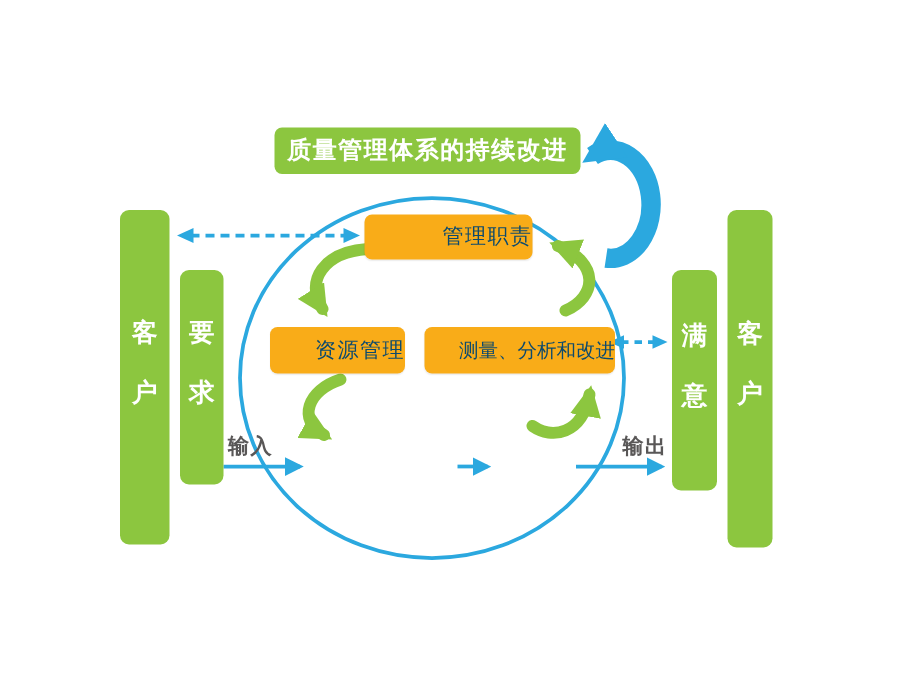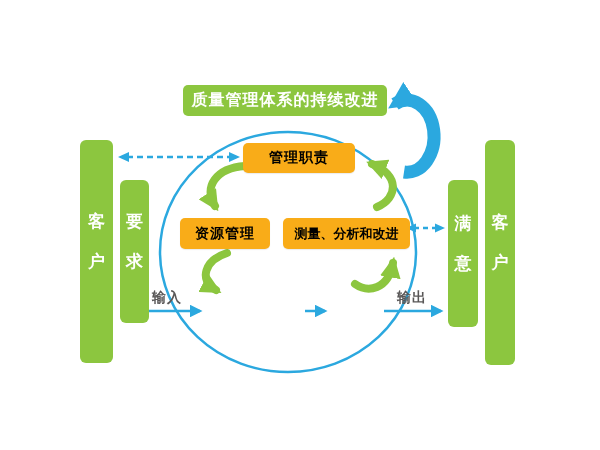--- a/index.html
+++ b/index.html
@@ -7,42 +7,42 @@
     position:relative;width:526px;height:450px;background:#ffffff;overflow:hidden;
     font-family:"Liberation Sans","DejaVu Sans",sans-serif;
   }
   .layer{position:absolute;left:0;top:0;z-index:1;}
   .node{position:absolute;z-index:2;display:flex;align-items:center;justify-content:center;box-sizing:border-box;}
   .title-box{
     left:183px;top:85px;width:204px;height:31px;background:var(--green,#8CC63F);
     border-radius:5px;color:#fff;font-size:16px;font-weight:bold;letter-spacing:1px;
   }
   .obox{
-    background:var(--orange,#F9AC18);border-radius:5px;color:#000000;font-weight:bold;
-    font-size:14px;letter-spacing:1px;box-shadow:0 1px 1px rgba(0,0,0,0.08);
+    background:var(--orange,#F9AC18);border-radius:5px;color:#0c4a6e;font-weight:normal;
+    font-size:14px;letter-spacing:1px;box-shadow:0 1px 1px rgba(0,0,0,0.08);justify-content:flex-end;
   }
   .box-management{left:243px;top:143px;width:112px;height:30px;}
   .box-resources{left:180px;top:218px;width:90px;height:31px;}
   .box-measurement{left:283px;top:218px;width:127px;height:31px;font-size:13px;letter-spacing:0;}
   .box-realization{left:210px;top:296px;width:92px;height:31px;}
   .box-product{left:333px;top:296px;width:50px;height:31px;}
   .bar{
     background:var(--green,#8CC63F);border-radius:6px;color:#fff;font-weight:bold;font-size:17px;
   }
   .bar-customer-left{left:80px;top:140px;width:33px;height:223px;}
   .bar-requirements{left:120px;top:180px;width:29px;height:143px;}
   .bar-satisfaction{left:448px;top:180px;width:30px;height:147px;}
   .bar-customer-right{left:485px;top:140px;width:30px;height:225px;}
   .vlabel{white-space:pre-line;line-height:40px;text-align:center;margin-top:-20px;}
   .flow-label{
     position:absolute;z-index:2;font-size:14px;font-weight:bold;color:var(--flow-text,#595757);
     letter-spacing:1px;
   }
   .input-label{left:152px;top:289px;}
-  .output-label{left:397px;top:289px;}
+  .output-label{left:415px;top:289px;}
 </style>
 </head>
 <body>
 
 <div class="canvas">
 
   <svg class="layer" width="600" height="450" viewBox="0 0 600 450">
     <defs>
       <marker id="mblue" viewBox="0 0 10 10" refX="8" refY="5" markerWidth="5" markerHeight="5" orient="auto">
         <path d="M0 0 L10 5 L0 10 z" fill="#2BA8DF"></path>

